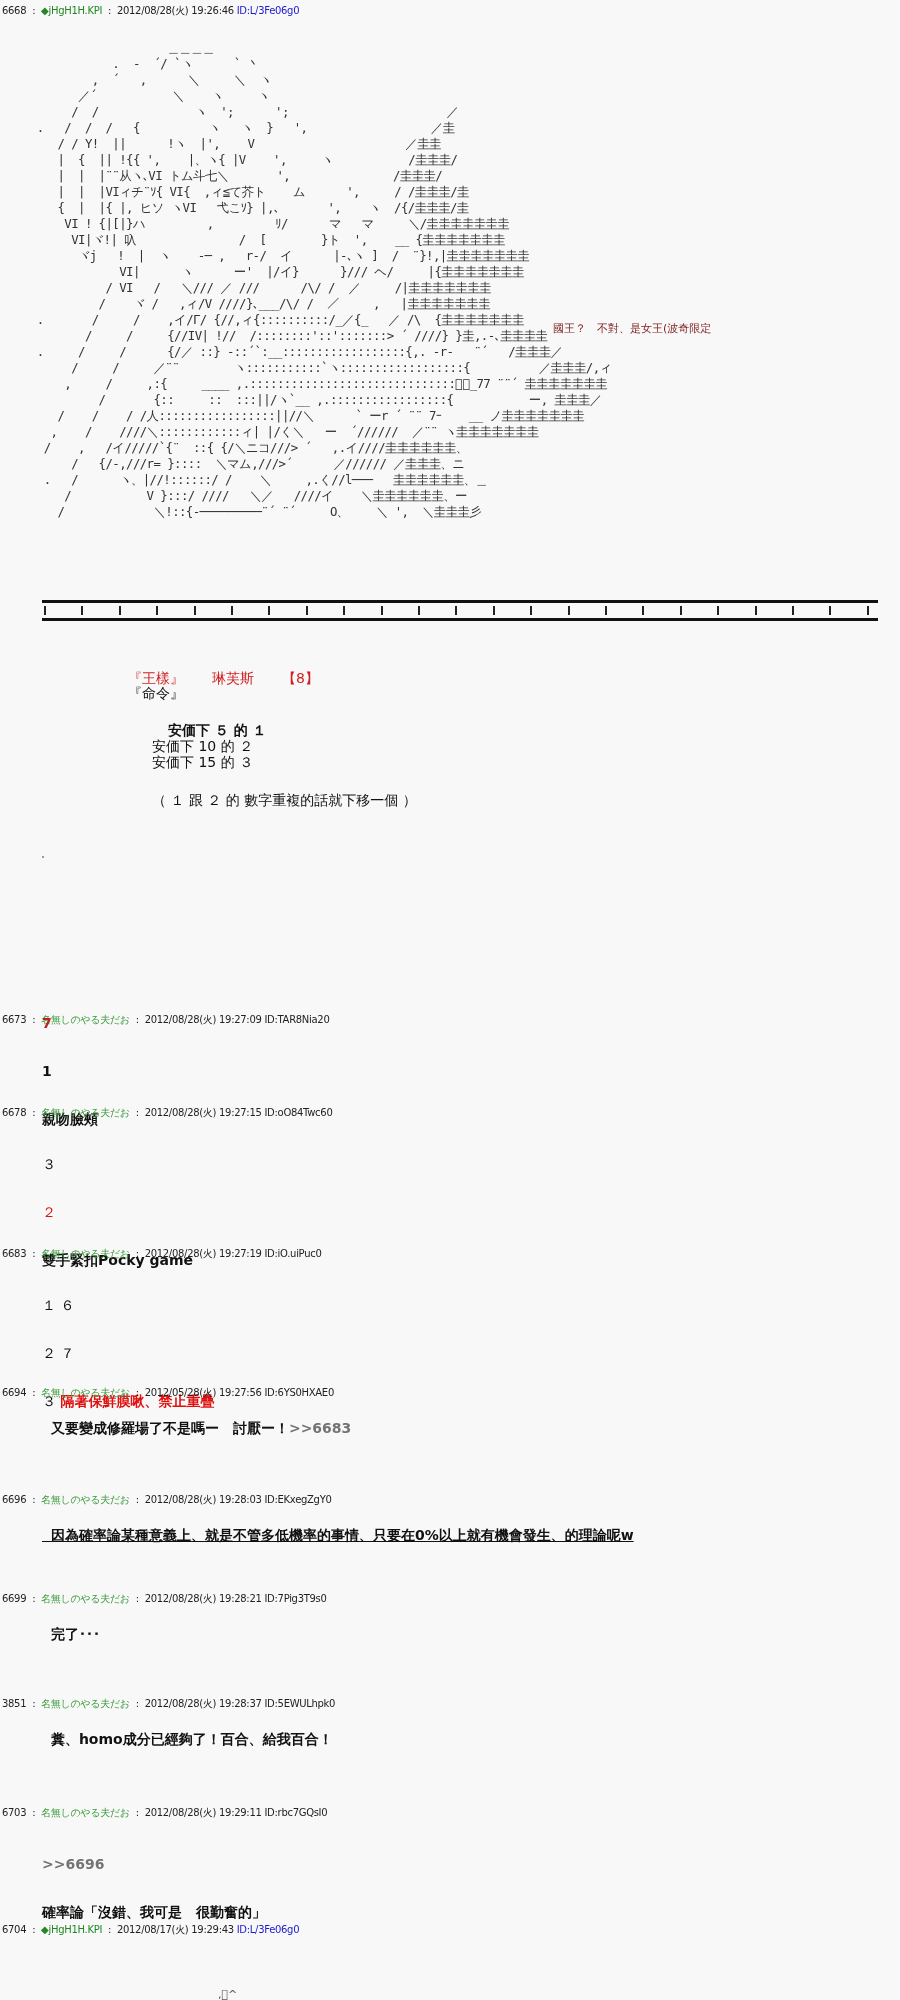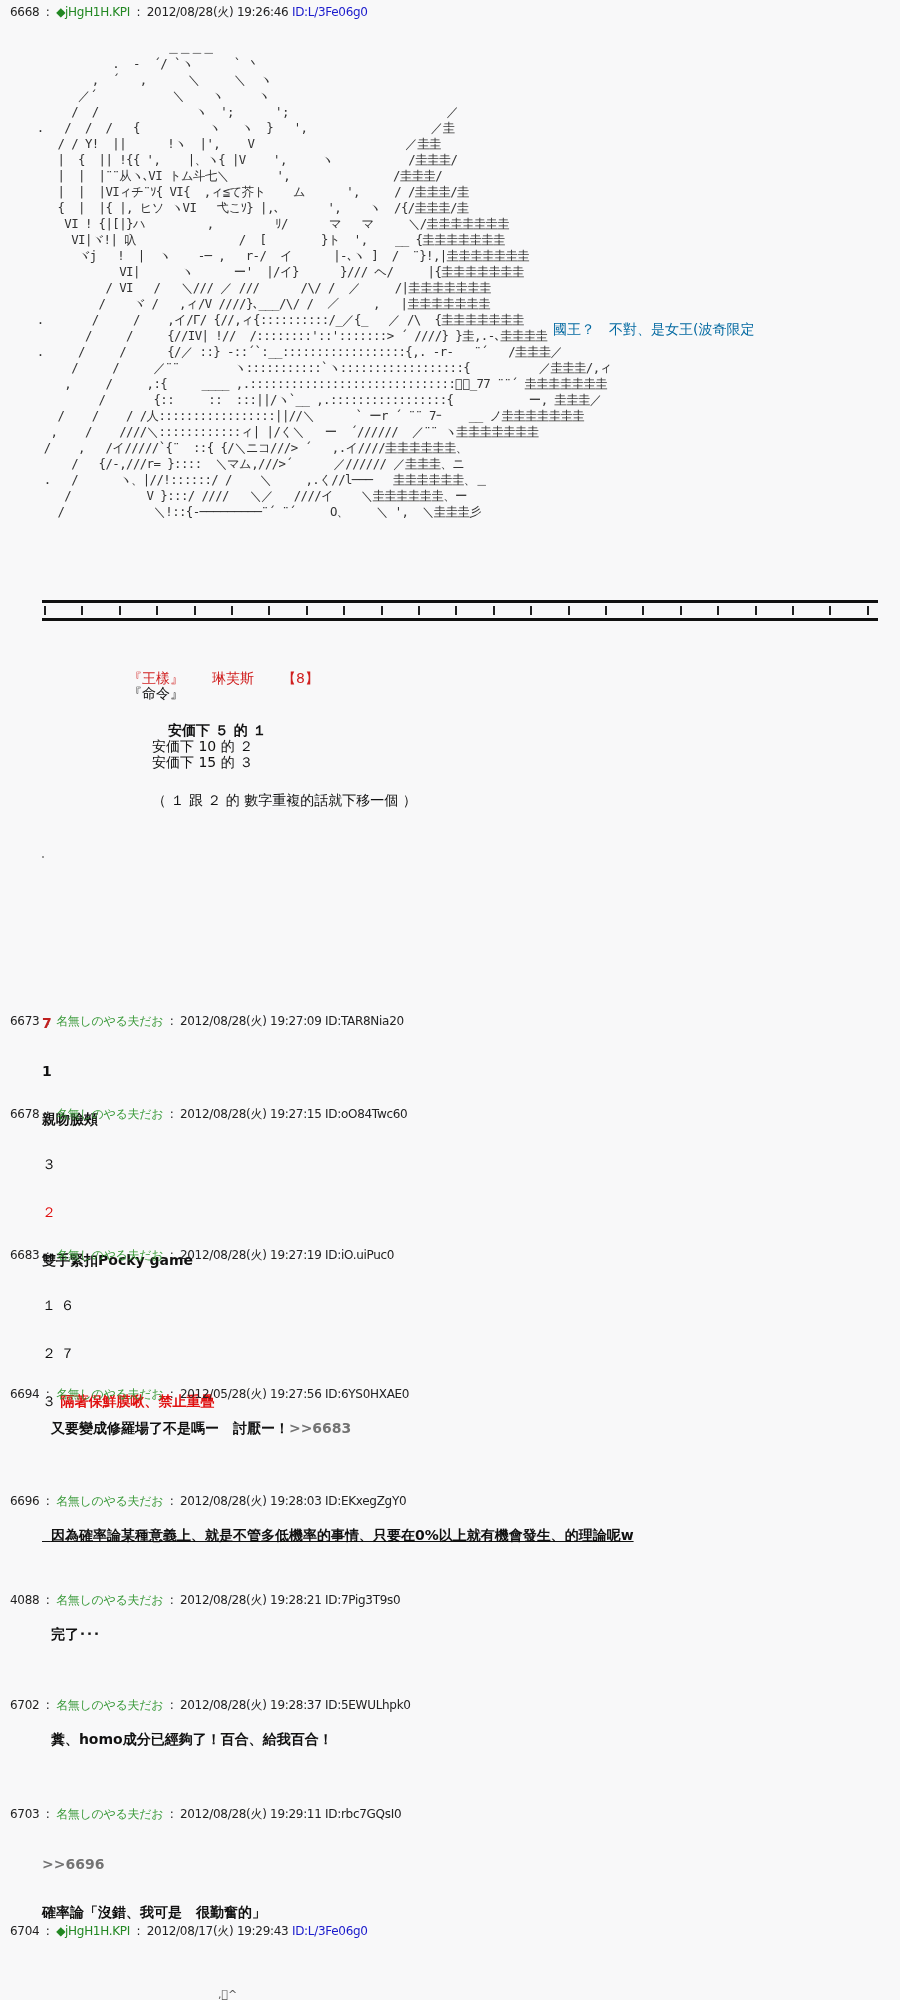--- a/index.html
+++ b/index.html
@@ -4,22 +4,22 @@
 <style>
   html, body { margin: 0; padding: 0; }
   body {
     width: 900px; height: 2000px; overflow: hidden;
     background: #f8f8f9;
     font-family: "DejaVu Sans", "Liberation Sans", sans-serif;
     font-size: 14px; color: #111;
     position: relative;
   }
   .post-header {
-    position: absolute; left: 10px;
-    font-size: 12px; letter-spacing: -0.3px; white-space: nowrap;
+    position: absolute; left: 2px;
+    font-size: 10px; letter-spacing: -0.3px; white-space: nowrap;
     color: #222;
     text-align: center;
   }
   .post-header .num { color: #222; }
   .post-header .sep { color: #222; padding: 0 3px; }
   .post-header .name-trip { color: #228822; font-weight: normal; }
   .post-header .name-anon { color: #3a9a3a; }
   .post-header .id-op { color: #1a1acc; }
   .post-header .id { color: #222; }
   .post-body {
@@ -31,21 +31,21 @@
   .darkred { color: #c02020; }
   .anchor { color: #737373; font-weight: bold; }
   .aa {
     position: absolute; left: 30px; top: 40px;
     font-family: "DejaVu Sans Mono", monospace;
     font-size: 12.4px; line-height: 16px; color: #333;
     white-space: pre; letter-spacing: -0.6px;
   }
   .caption {
     position: absolute; left: 553px; top: 321px;
-    font-size: 14px; color: #0369a1; white-space: nowrap;
+    font-size: 11px; color: #7f1d1d; white-space: nowrap;
   }
   .ruler {
     position: absolute; left: 42px; top: 600px; width: 836px; height: 21px;
     border-top: 3px solid #111; border-bottom: 3px solid #111;
     box-sizing: border-box;
     background-image: repeating-linear-gradient(to right, #222 0, #222 2px, transparent 2px, transparent 37.4px);
     background-size: 100% 60%;
     background-position: 2px center;
     background-repeat: repeat-x;
   }
@@ -141,28 +141,28 @@
 </div>
 
 <div class="post-header" style="top:1493px;">
   <span class="num">6696</span><span class="sep"> : </span><span class="name-anon">名無しのやる夫だお</span><span class="sep"> : </span><span>2012/08/28(火) 19:28:03</span> <span class="id">ID:EKxegZgY0</span>
 </div>
 <div class="post-body" style="top:1511px;text-decoration:underline;">
   <span class="bold">因為確率論某種意義上、就是不管多低機率的事情、只要在0%以上就有機會發生、的理論呢w</span>
 </div>
 
 <div class="post-header" style="top:1592px;">
-  <span class="num">4088</span><span class="sep"> : </span><span class="name-anon">名無しのやる夫だお</span><span class="sep"> : </span><span>2012/08/28(火) 19:28:21</span> <span class="id">ID:7Pig3T9s0</span>
+  <span class="num">6699</span><span class="sep"> : </span><span class="name-anon">名無しのやる夫だお</span><span class="sep"> : </span><span>2012/08/28(火) 19:28:21</span> <span class="id">ID:7Pig3T9s0</span>
 </div>
 <div class="post-body" style="top:1610px;">
   <span class="bold">完了･･･</span>
 </div>
 
 <div class="post-header" style="top:1697px;">
-  <span class="num">6702</span><span class="sep"> : </span><span class="name-anon">名無しのやる夫だお</span><span class="sep"> : </span><span>2012/08/28(火) 19:28:37</span> <span class="id">ID:5EWULhpk0</span>
+  <span class="num">3851</span><span class="sep"> : </span><span class="name-anon">名無しのやる夫だお</span><span class="sep"> : </span><span>2012/08/28(火) 19:28:37</span> <span class="id">ID:5EWULhpk0</span>
 </div>
 <div class="post-body" style="top:1715px;">
   <span class="bold">糞、homo成分已經夠了！百合、給我百合！</span>
 </div>
 
 <div class="post-header" style="top:1806px;">
   <span class="num">6703</span><span class="sep"> : </span><span class="name-anon">名無しのやる夫だお</span><span class="sep"> : </span><span>2012/08/28(火) 19:29:11</span> <span class="id">ID:rbc7GQsI0</span>
 </div>
 <div class="post-body" style="top:1824px;">
   <div class="anchor">&gt;&gt;6696</div>

